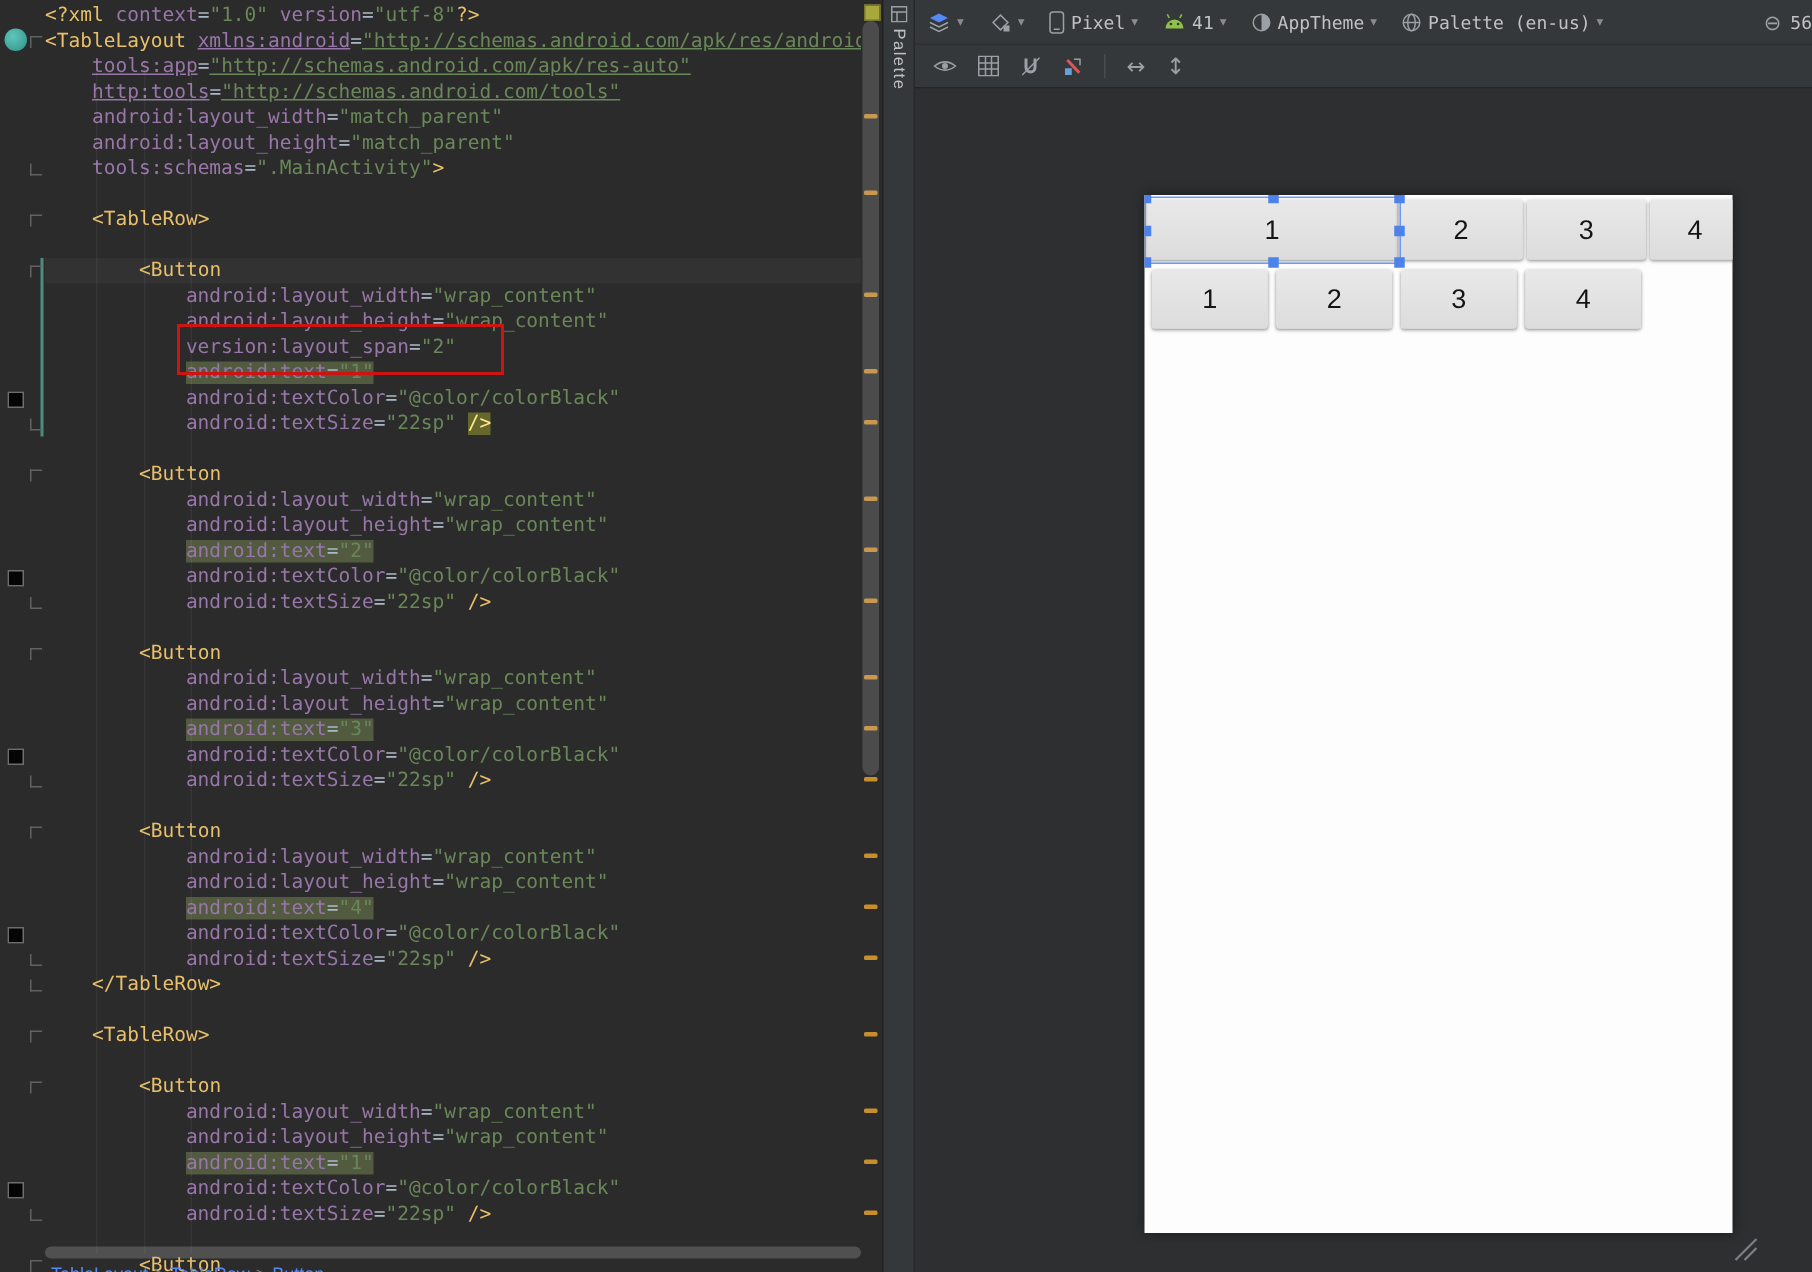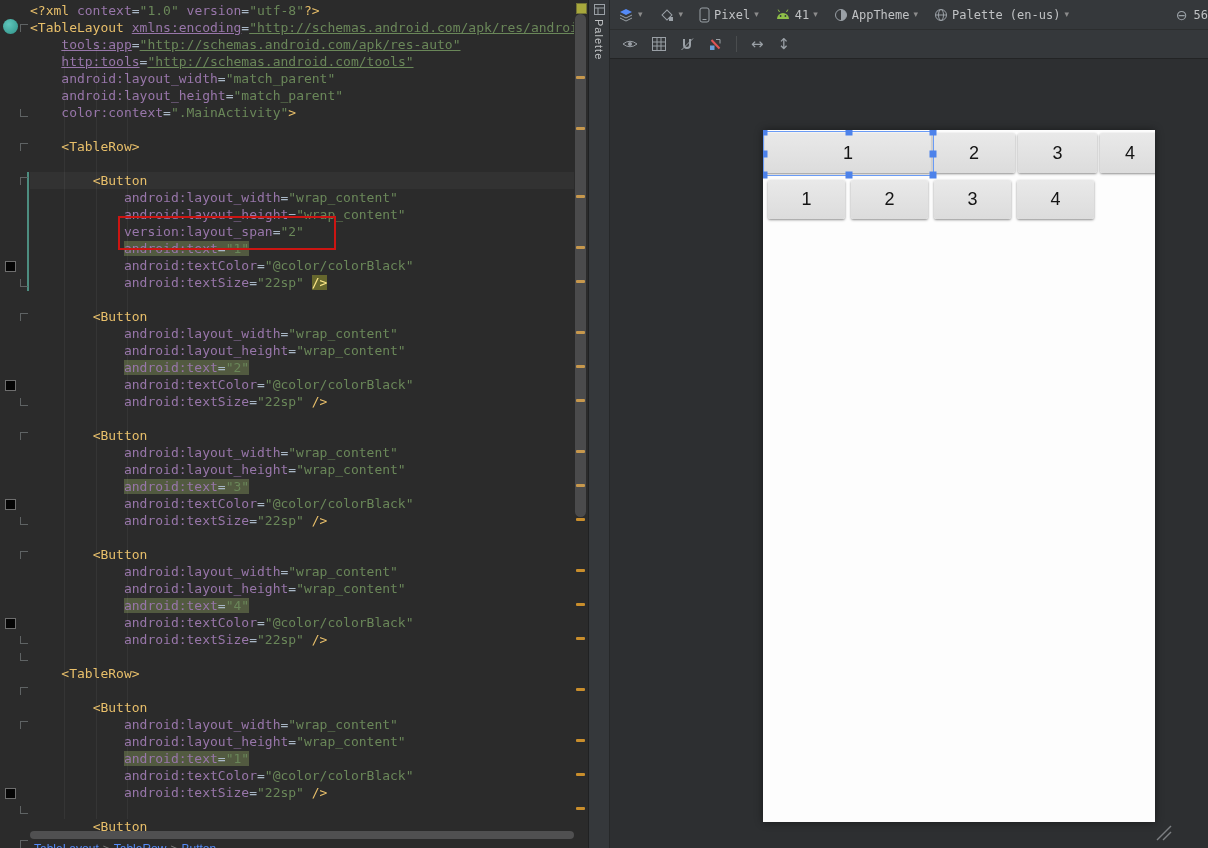--- a/index.html
+++ b/index.html
@@ -93,26 +93,26 @@
           <div class="fold fc" style="top: 653px;"></div>
           <div class="fold fc" style="top: 806px;"></div>
         </div>
     </div>
 
     <div class="code" id="code-area">
       <div class="iguide" style="left:34px"></div>
       <div class="iguide" style="left:66px"></div>
       <div class="iguide" style="left:97px"></div>
     <div class="cl"><span class="tk-tag">&lt;?xml </span><span class="tk-attr">context</span><span class="tk-plain">=</span><span class="tk-str">"1.0"</span><span class="tk-plain"> </span><span class="tk-attr">version</span><span class="tk-plain">=</span><span class="tk-str">"utf-8"</span><span class="tk-tag">?&gt;</span></div>
-        <div class="cl"><span class="tk-tag">&lt;TableLayout </span><span class="tk-attru">xmlns:encoding</span><span class="tk-plain">=</span><span class="tk-url">"http://schemas.android.com/apk/res/android"</span></div>
+        <div class="cl"><span class="tk-tag">&lt;TableLayout </span><span class="tk-attru">xmlns:android</span><span class="tk-plain">=</span><span class="tk-url">"http://schemas.android.com/apk/res/android"</span></div>
         <div class="cl"><span class="tk-plain">    </span><span class="tk-attru">tools:app</span><span class="tk-plain">=</span><span class="tk-url">"http://schemas.android.com/apk/res-auto"</span></div>
         <div class="cl"><span class="tk-plain">    </span><span class="tk-attru">http:tools</span><span class="tk-plain">=</span><span class="tk-url">"http://schemas.android.com/tools"</span></div>
         <div class="cl"><span class="tk-plain">    </span><span class="tk-attr">android:layout_width</span><span class="tk-plain">=</span><span class="tk-str">"match_parent"</span></div>
         <div class="cl"><span class="tk-plain">    </span><span class="tk-attr">android:layout_height</span><span class="tk-plain">=</span><span class="tk-str">"match_parent"</span></div>
-        <div class="cl"><span class="tk-plain">    </span><span class="tk-attr">color:context</span><span class="tk-plain">=</span><span class="tk-str">".MainActivity"</span><span class="tk-tag">&gt;</span></div>
+        <div class="cl"><span class="tk-plain">    </span><span class="tk-attr">tools:schemas</span><span class="tk-plain">=</span><span class="tk-str">".MainActivity"</span><span class="tk-tag">&gt;</span></div>
         <div class="cl"></div>
         <div class="cl"><span class="tk-plain">    </span><span class="tk-tag">&lt;TableRow&gt;</span></div>
         <div class="cl"></div>
         <div class="cl cl-caret"><span class="tk-plain">        </span><span class="tk-tag">&lt;Button</span></div>
         <div class="cl"><span class="tk-plain">            </span><span class="tk-attr">android:layout_width</span><span class="tk-plain">=</span><span class="tk-str">"wrap_content"</span></div>
         <div class="cl"><span class="tk-plain">            </span><span class="tk-attr">android:layout_height</span><span class="tk-plain">=</span><span class="tk-str">"wrap_content"</span></div>
         <div class="cl"><span class="tk-plain">            </span><span class="tk-attr">version:layout_span</span><span class="tk-plain">=</span><span class="tk-str">"2"</span></div>
         <div class="cl"><span class="tk-plain">            </span><span class="tk-attr tk-hl">android:text</span><span class="tk-plain tk-hl">=</span><span class="tk-str tk-hl">"1"</span></div>
         <div class="cl"><span class="tk-plain">            </span><span class="tk-attr">android:textColor</span><span class="tk-plain">=</span><span class="tk-str">"@color/colorBlack"</span></div>
         <div class="cl"><span class="tk-plain">            </span><span class="tk-attr">android:textSize</span><span class="tk-plain">=</span><span class="tk-str">"22sp"</span><span class="tk-plain"> </span><span class="tk-brace">/&gt;</span></div>
@@ -130,20 +130,21 @@
         <div class="cl"><span class="tk-plain">            </span><span class="tk-attr tk-hl">android:text</span><span class="tk-plain tk-hl">=</span><span class="tk-str tk-hl">"3"</span></div>
         <div class="cl"><span class="tk-plain">            </span><span class="tk-attr">android:textColor</span><span class="tk-plain">=</span><span class="tk-str">"@color/colorBlack"</span></div>
         <div class="cl"><span class="tk-plain">            </span><span class="tk-attr">android:textSize</span><span class="tk-plain">=</span><span class="tk-str">"22sp"</span><span class="tk-plain"> </span><span class="tk-tag">/&gt;</span></div>
         <div class="cl"></div>
         <div class="cl"><span class="tk-plain">        </span><span class="tk-tag">&lt;Button</span></div>
         <div class="cl"><span class="tk-plain">            </span><span class="tk-attr">android:layout_width</span><span class="tk-plain">=</span><span class="tk-str">"wrap_content"</span></div>
         <div class="cl"><span class="tk-plain">            </span><span class="tk-attr">android:layout_height</span><span class="tk-plain">=</span><span class="tk-str">"wrap_content"</span></div>
         <div class="cl"><span class="tk-plain">            </span><span class="tk-attr tk-hl">android:text</span><span class="tk-plain tk-hl">=</span><span class="tk-str tk-hl">"4"</span></div>
         <div class="cl"><span class="tk-plain">            </span><span class="tk-attr">android:textColor</span><span class="tk-plain">=</span><span class="tk-str">"@color/colorBlack"</span></div>
         <div class="cl"><span class="tk-plain">            </span><span class="tk-attr">android:textSize</span><span class="tk-plain">=</span><span class="tk-str">"22sp"</span><span class="tk-plain"> </span><span class="tk-tag">/&gt;</span></div>
+        <div class="cl"><span class="tk-plain">    </span><span class="tk-tag">&lt;/TableRow&gt;</span></div>
         <div class="cl"></div>
         <div class="cl"><span class="tk-plain">    </span><span class="tk-tag">&lt;TableRow&gt;</span></div>
         <div class="cl"></div>
         <div class="cl"><span class="tk-plain">        </span><span class="tk-tag">&lt;Button</span></div>
         <div class="cl"><span class="tk-plain">            </span><span class="tk-attr">android:layout_width</span><span class="tk-plain">=</span><span class="tk-str">"wrap_content"</span></div>
         <div class="cl"><span class="tk-plain">            </span><span class="tk-attr">android:layout_height</span><span class="tk-plain">=</span><span class="tk-str">"wrap_content"</span></div>
         <div class="cl"><span class="tk-plain">            </span><span class="tk-attr tk-hl">android:text</span><span class="tk-plain tk-hl">=</span><span class="tk-str tk-hl">"1"</span></div>
         <div class="cl"><span class="tk-plain">            </span><span class="tk-attr">android:textColor</span><span class="tk-plain">=</span><span class="tk-str">"@color/colorBlack"</span></div>
         <div class="cl"><span class="tk-plain">            </span><span class="tk-attr">android:textSize</span><span class="tk-plain">=</span><span class="tk-str">"22sp"</span><span class="tk-plain"> </span><span class="tk-tag">/&gt;</span></div>
         <div class="cl"></div>

